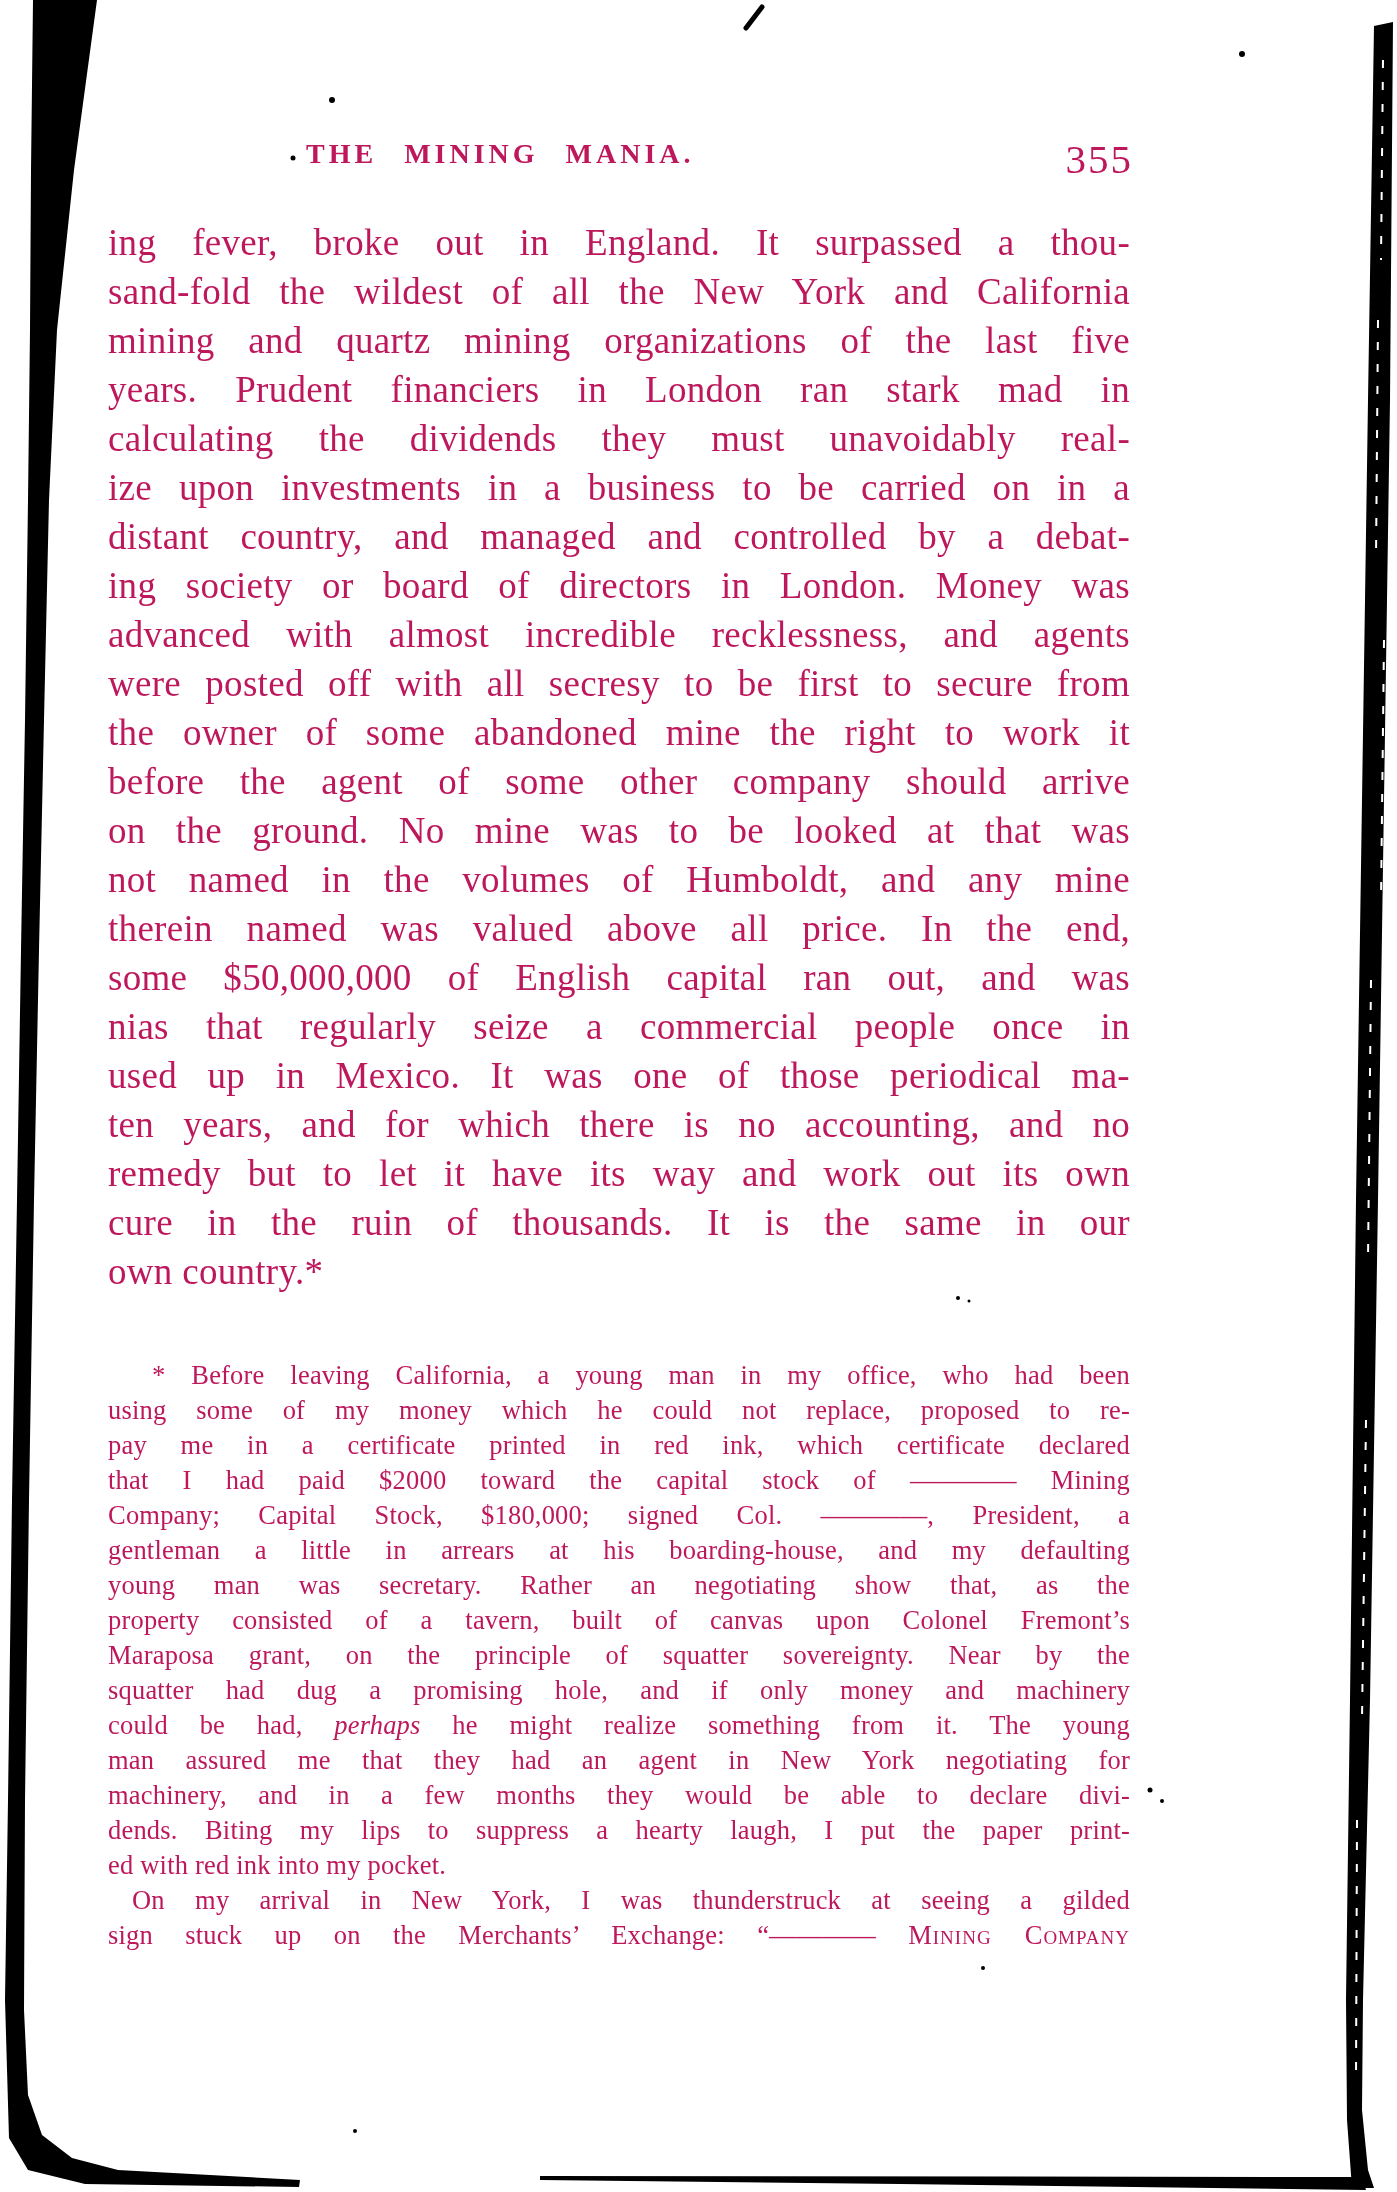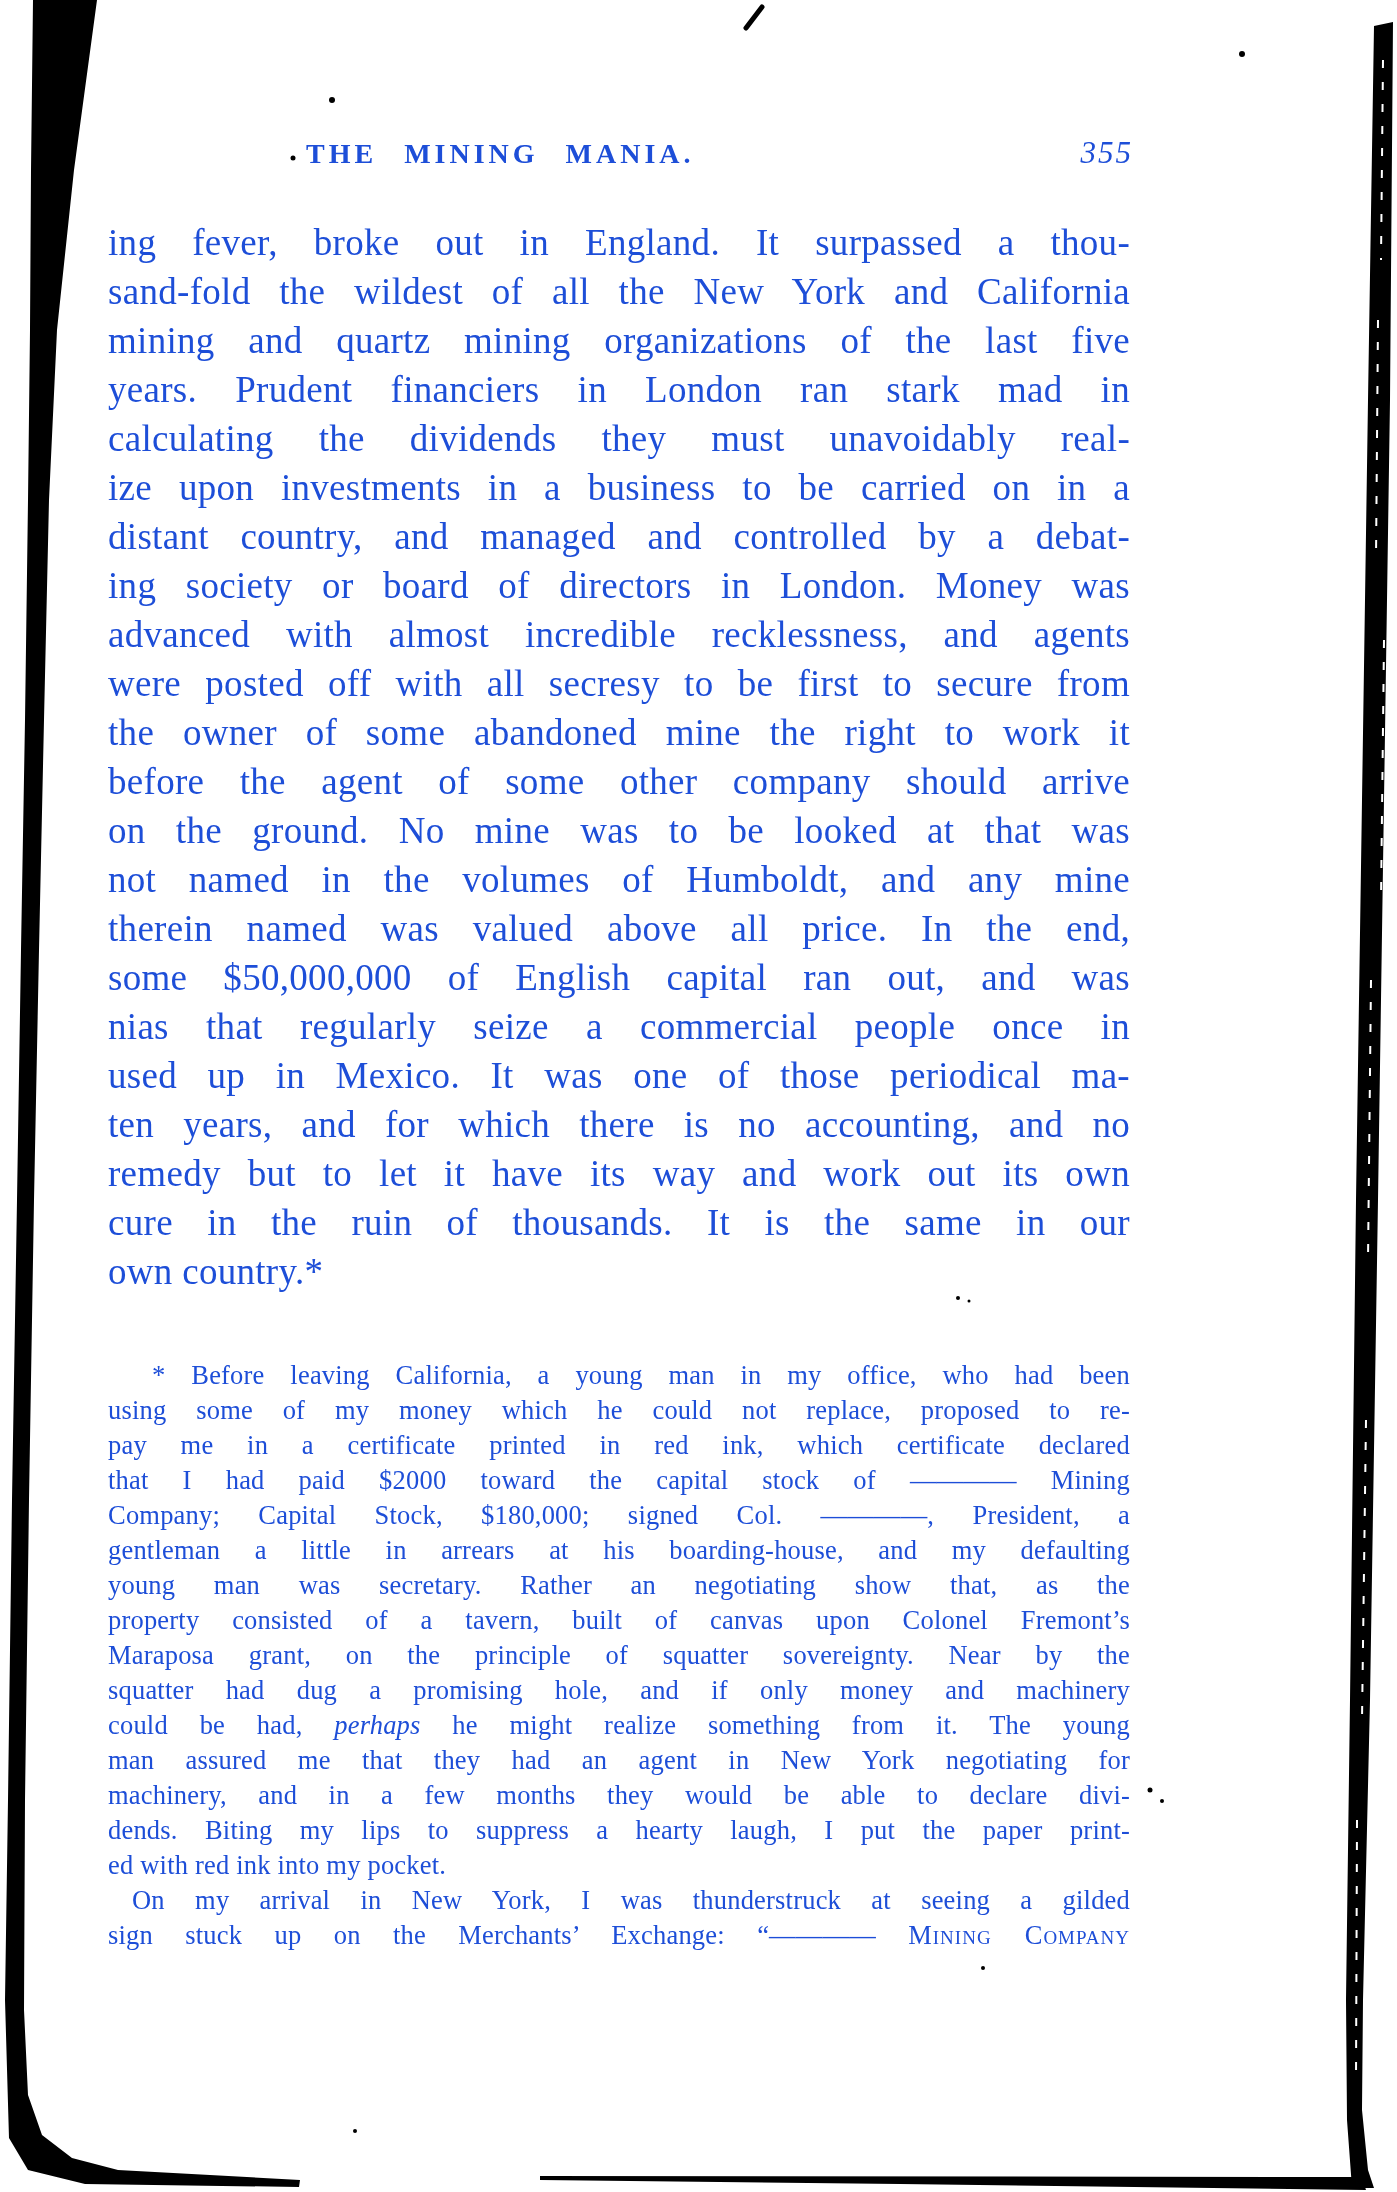--- a/index.html
+++ b/index.html
@@ -2,35 +2,35 @@
 <html><head>
 <meta charset="utf-8">
 <style>
   html,body{margin:0;padding:0;background:#ffffff;}
   .page{
     position:relative;
     width:1397px;height:2192px;
     background:#ffffff;
     overflow:hidden;
     font-family:"Liberation Serif","DejaVu Serif",serif;
-    color:#1d4ed8;
+    color:#be185d;
   }
   .artifacts{position:absolute;left:0;top:0;pointer-events:none;}
   .header-row{
     position:absolute;left:108px;top:138px;width:1025px;height:36px;
   }
   .running-title{
     position:absolute;left:198px;top:0;
     font-size:28px;font-weight:bold;
     letter-spacing:4px;word-spacing:16px;
     white-space:nowrap;
   }
   .page-number{
     position:absolute;right:0;top:-3px;
-    font-size:31px;letter-spacing:2px;font-style:italic;
+    font-size:41px;letter-spacing:2px;
   }
   .body-text{
     position:absolute;left:108px;top:218px;width:1022px;
     font-size:37px;line-height:49px;letter-spacing:0.3px;
   }
   .bline{
     height:49px;overflow:hidden;
     text-align:justify;text-align-last:justify;
     white-space:normal;
   }

